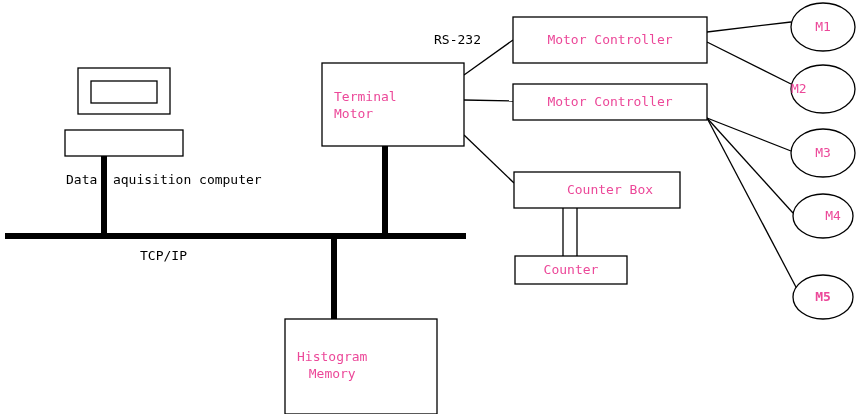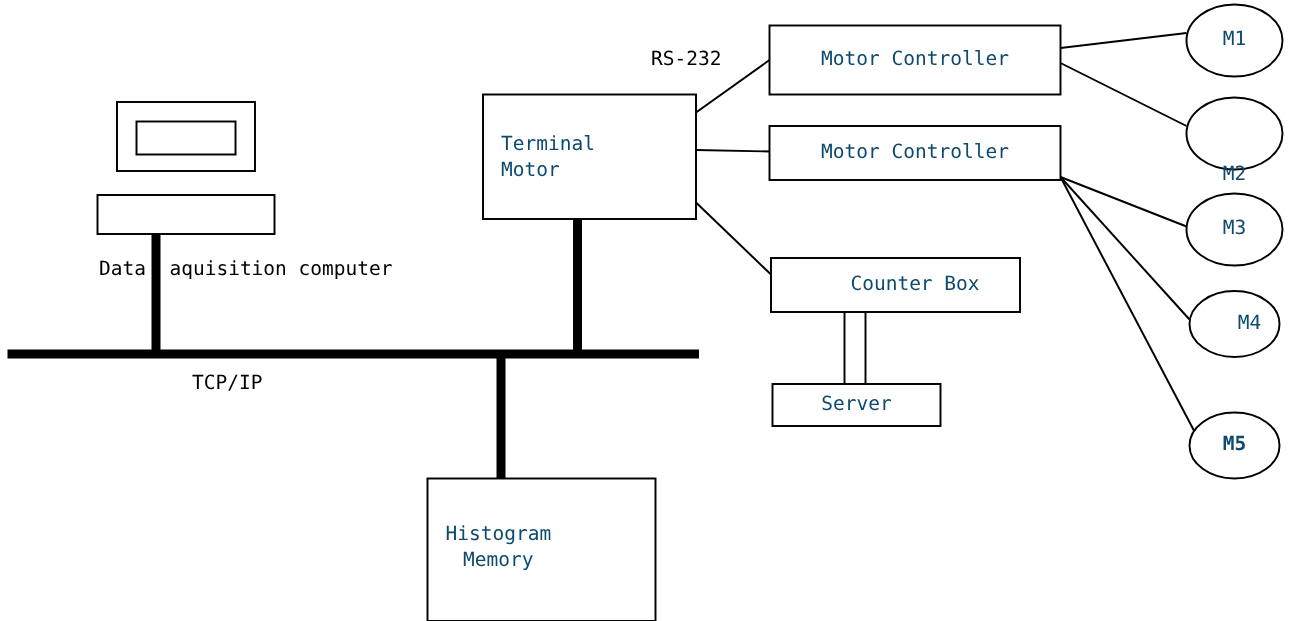--- a/index.html
+++ b/index.html
@@ -19,21 +19,21 @@
     position: absolute;
     left: 0;
     top: 0;
     width: 867px;
     height: 414px;
   }
   .node-label {
     position: absolute;
     font-family: "DejaVu Sans Mono", monospace;
     font-size: 13px;
-    color: #0c4a6e;
+    color: #ec4899;
     line-height: 17px;
     white-space: pre;
     pointer-events: none;
   }
   .free-label {
     position: absolute;
     font-family: "DejaVu Sans Mono", monospace;
     font-size: 13px;
     color: #000000;
     white-space: pre;
@@ -82,26 +82,26 @@
         <rect x="331" y="236" width="6" height="83"></rect>
       </g>
   </svg>
 
   <div id="labels">
       <div class="node-label" style="left: 334px; top: 87.5px; text-align: left;">Terminal
 Motor</div>
       <div class="node-label" style="left: 513px; top: 31px; width: 194px; text-align: center;">Motor Controller</div>
       <div class="node-label" style="left: 513px; top: 93px; width: 194px; text-align: center;">Motor Controller</div>
       <div class="node-label" style="left: 514px; top: 181px; width: 192px; text-align: center;">Counter Box</div>
-      <div class="node-label" style="left: 515px; top: 261px; width: 112px; text-align: center;">Server</div>
+      <div class="node-label" style="left: 515px; top: 261px; width: 112px; text-align: center;">Counter</div>
       <div class="node-label" style="left: 297px; top: 348px; text-align: center;">Histogram
 Memory</div>
       <div class="node-label" style="left: 791px; top: 18px; width: 64px; text-align: center;">M1</div>
-      <div class="node-label" style="left: 791px; top: 80px; width: 64px; text-align: center; margin-top: 28px;">M2</div>
+      <div class="node-label" style="left: 791px; top: 80px; width: 64px; ">M2</div>
       <div class="node-label" style="left: 791px; top: 144px; width: 64px; text-align: center;">M3</div>
       <div class="node-label" style="left: 793px; top: 207px; width: 80px; text-align: center;">M4</div>
       <div class="node-label" style="left: 793px; top: 288px; width: 60px; text-align: center; font-weight: bold;">M5</div>
       <div class="free-label" style="left: 66px; top: 172px;">Data  aquisition computer</div>
-      <div class="free-label" style="left: 128px; top: 248px;">TCP/IP</div>
+      <div class="free-label" style="left: 140px; top: 248px;">TCP/IP</div>
       <div class="free-label" style="left: 434px; top: 32px;">RS-232</div>
     </div>
 
 </div>
 
 </body></html>

